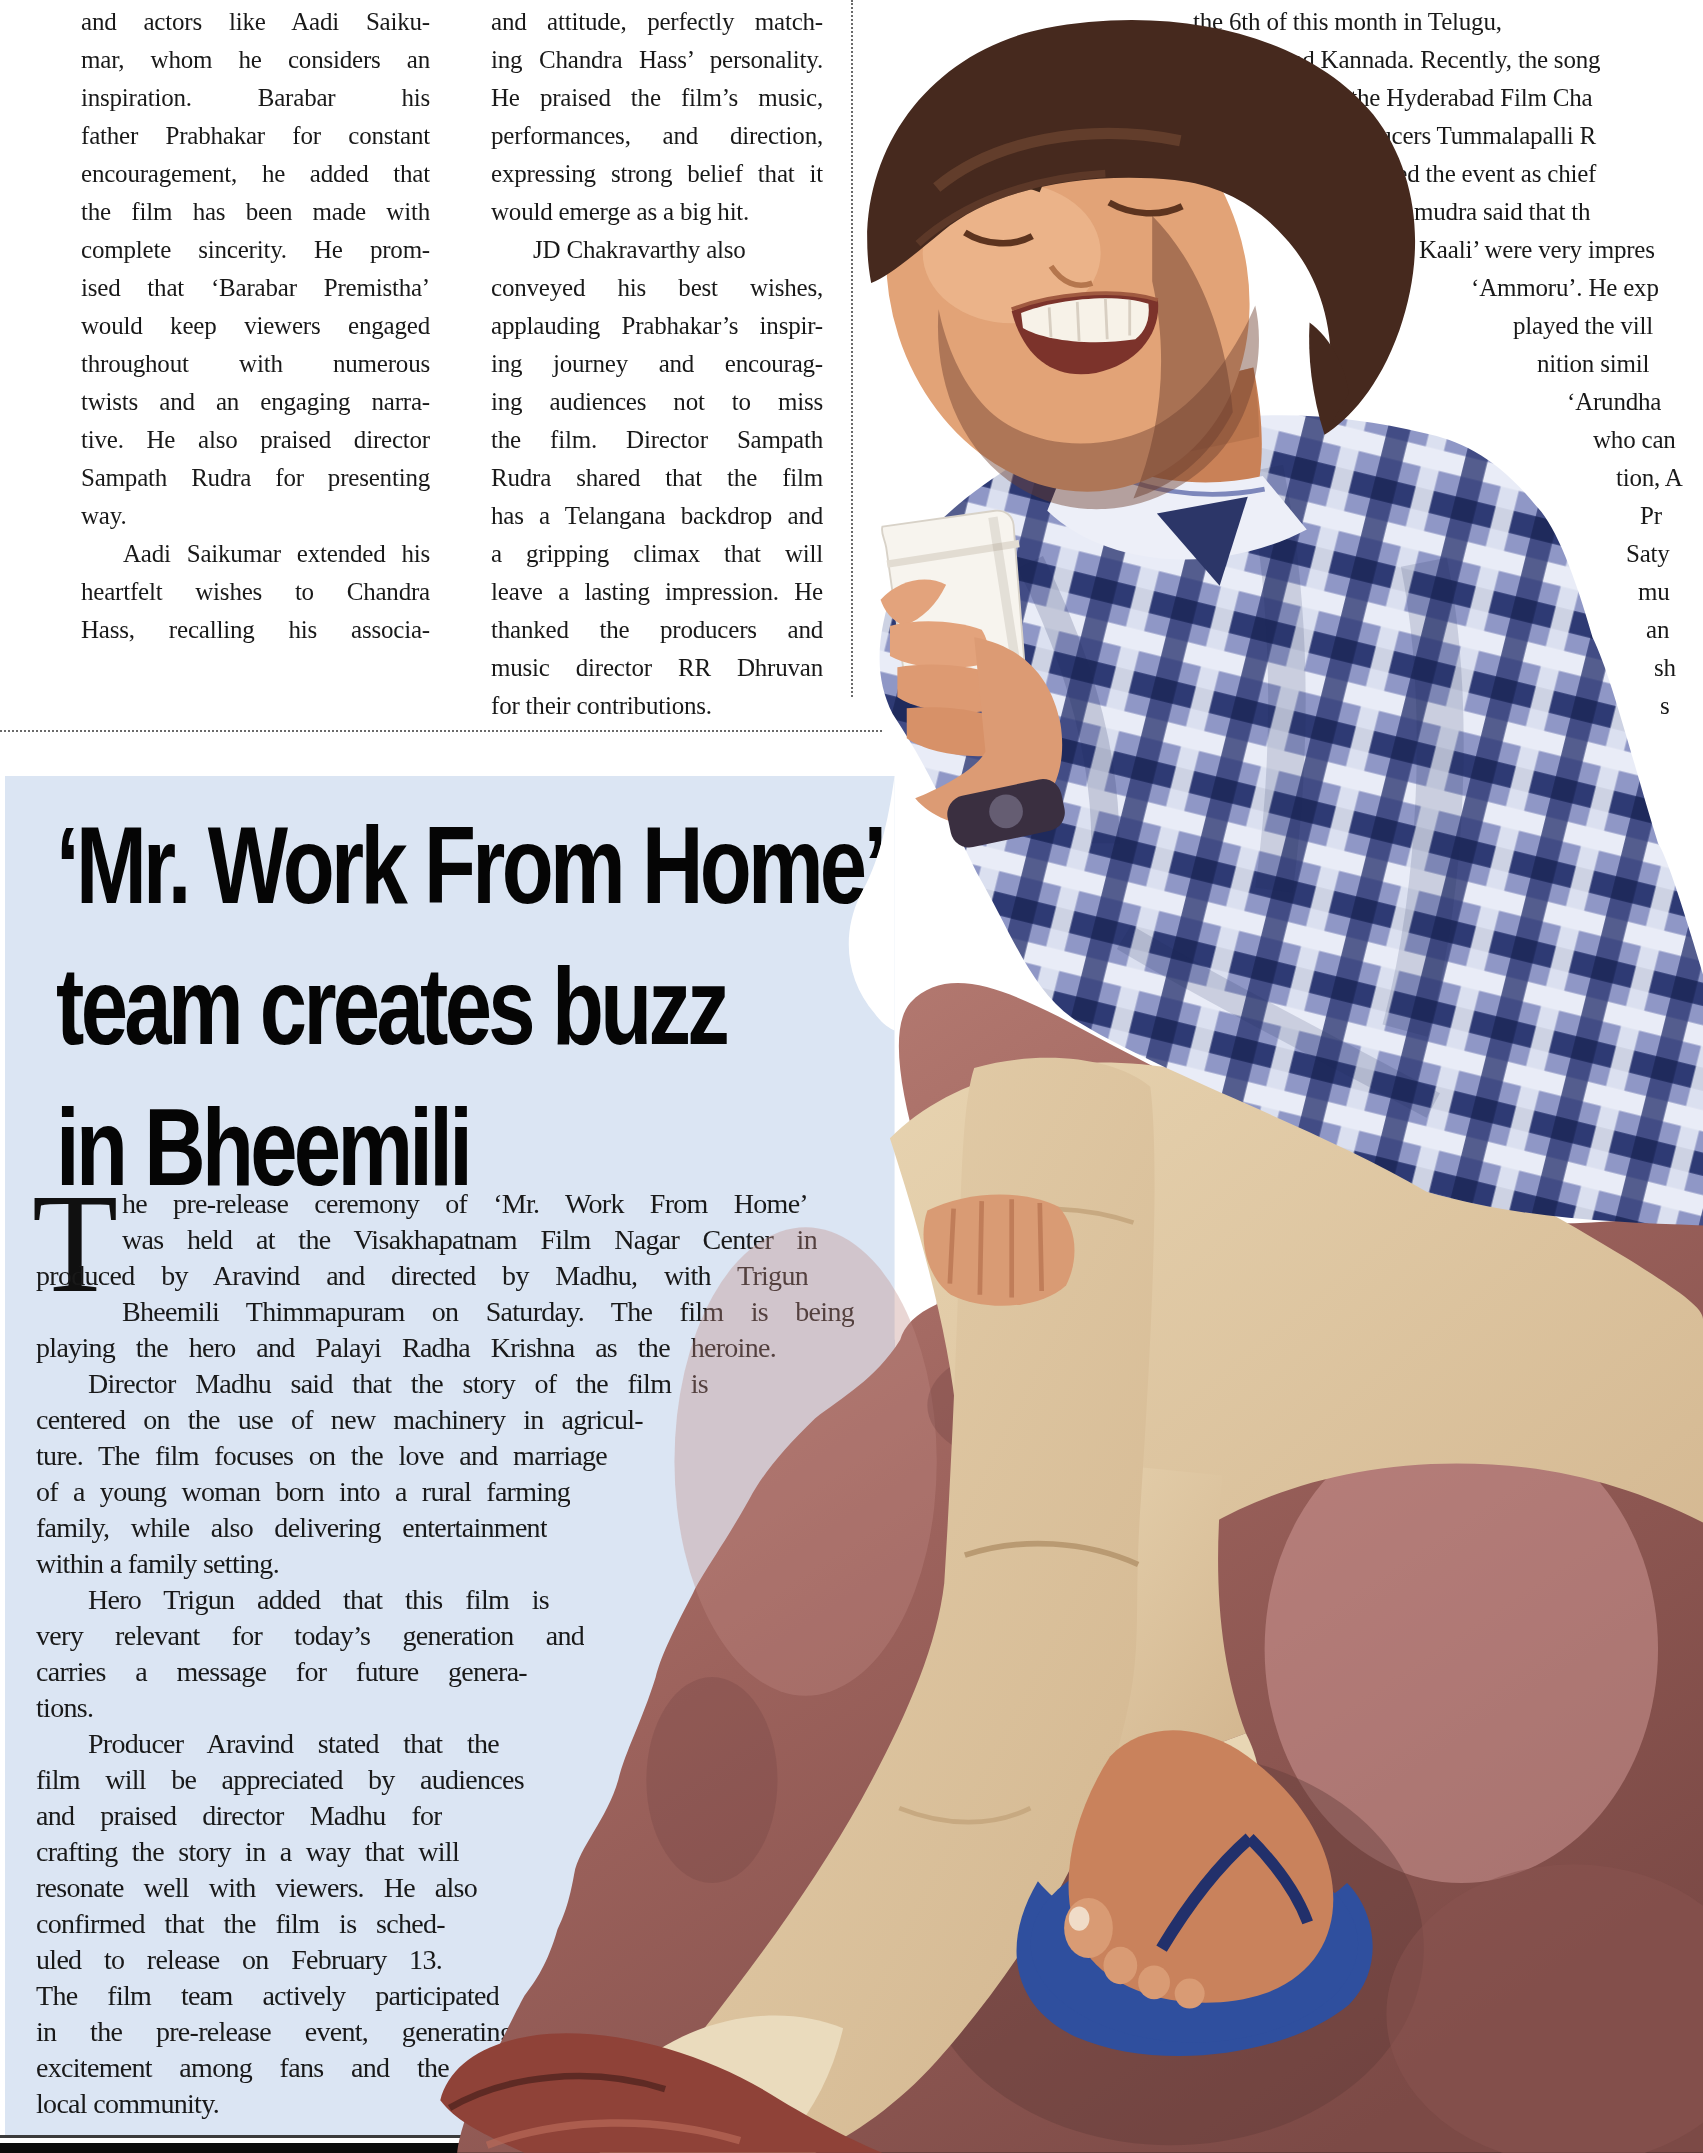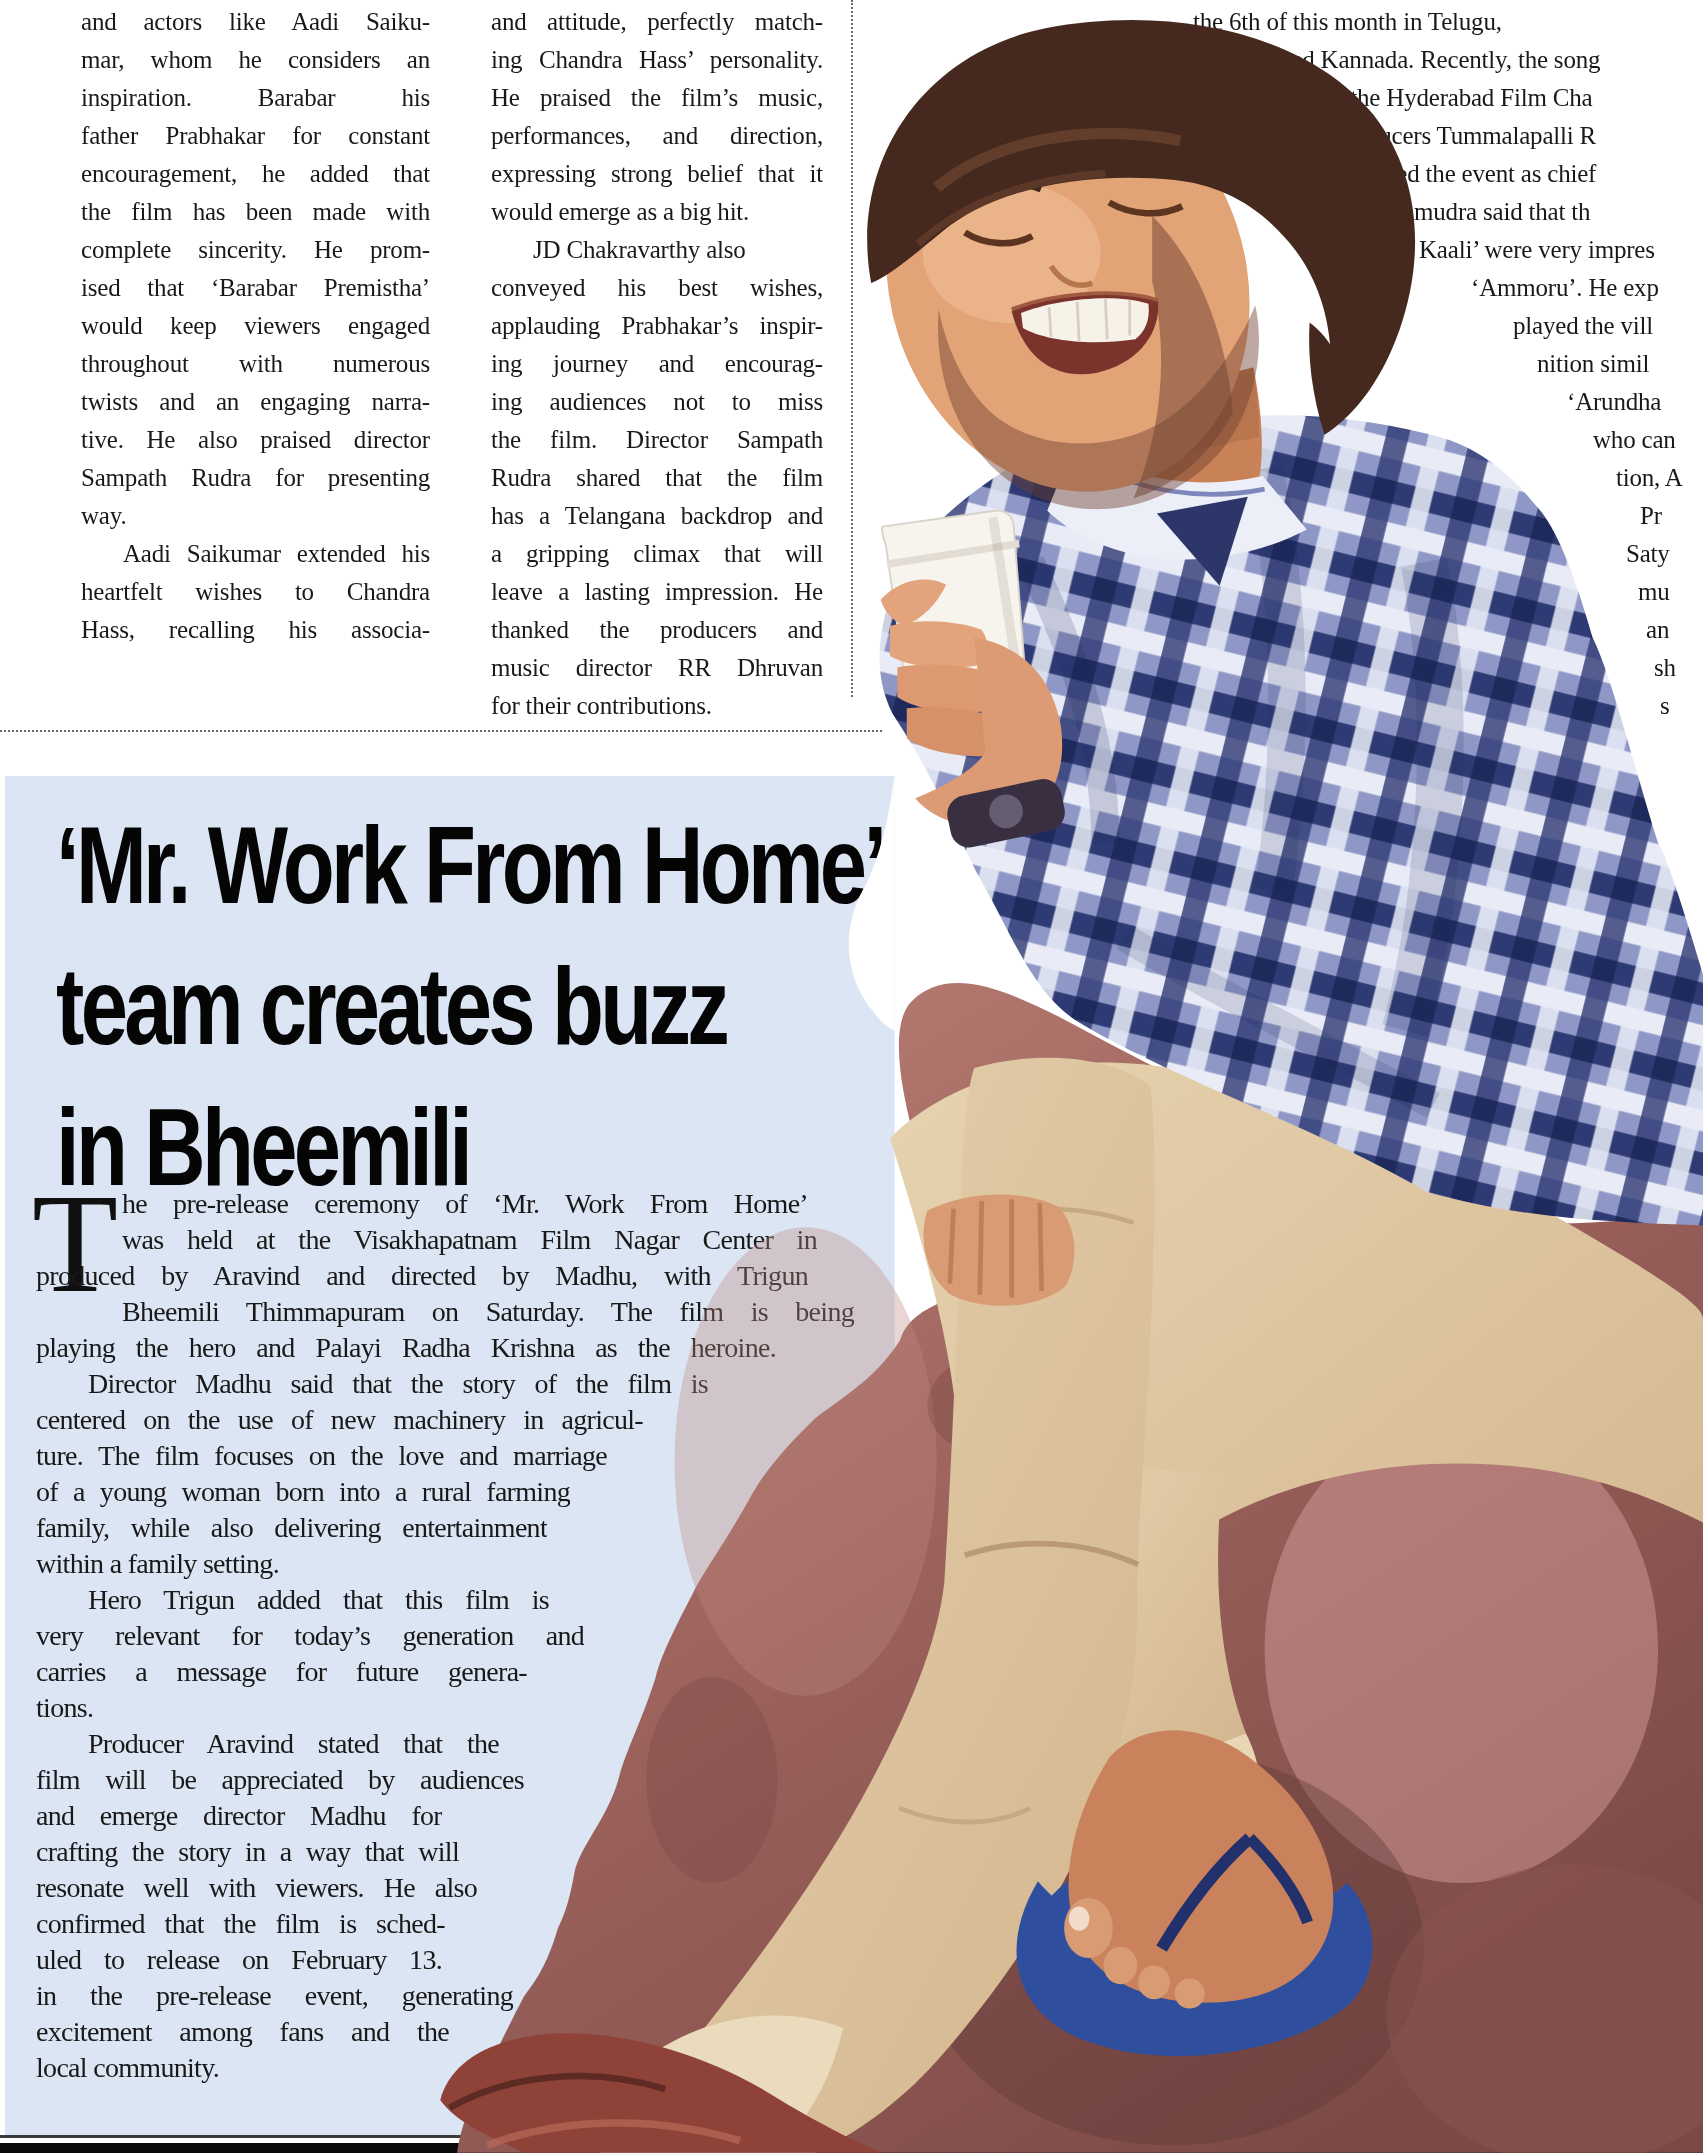--- a/index.html
+++ b/index.html
@@ -125,25 +125,26 @@
     <div class="fl j" style="width:571px">ture. The film focuses on the love and marriage</div>
     <div class="fl j" style="width:534px">of a young woman born into a rural farming</div>
     <div class="fl j" style="width:511px">family, while also delivering entertainment</div>
     <div class="fl j noj" style="width:319px">within a family setting.</div>
     <div class="fl j" style="margin-left:52px;width:461px">Hero Trigun added that this film is</div>
     <div class="fl j" style="width:548px">very relevant for today’s generation and</div>
     <div class="fl j" style="width:491px">carries a message for future genera-</div>
     <div class="fl j noj" style="width:112px">tions.</div>
     <div class="fl j" style="margin-left:52px;width:411px">Producer Aravind stated that the</div>
     <div class="fl j" style="width:488px">film will be appreciated by audiences</div>
-    <div class="fl j" style="width:406px">and emerge director Madhu for</div>
+    <div class="fl j" style="width:406px">and praised director Madhu for</div>
     <div class="fl j" style="width:423px">crafting the story in a way that will</div>
     <div class="fl j" style="width:441px">resonate well with viewers. He also</div>
     <div class="fl j" style="width:409px">confirmed that the film is sched-</div>
     <div class="fl j" style="width:406px">uled to release on February 13.</div>
+    <div class="fl j" style="width:463px">The film team actively participated</div>
     <div class="fl j" style="width:477px">in the pre-release event, generating</div>
     <div class="fl j" style="width:413px">excitement among fans and the</div>
     <div class="fl j noj" style="width:262px">local community.</div>
   </div>
 
   <svg class="photo" width="1703" height="2153" viewBox="0 0 1818 2298">
     <defs>
       <pattern id="plaid" width="88" height="88" patternUnits="userSpaceOnUse" patternTransform="rotate(14)">
         <rect width="88" height="88" fill="#8f97c6"></rect>
         <rect y="6" width="88" height="22" fill="#e9ecf7"></rect>

